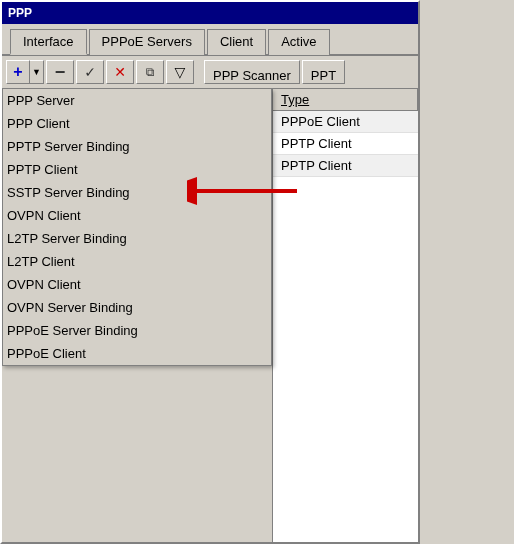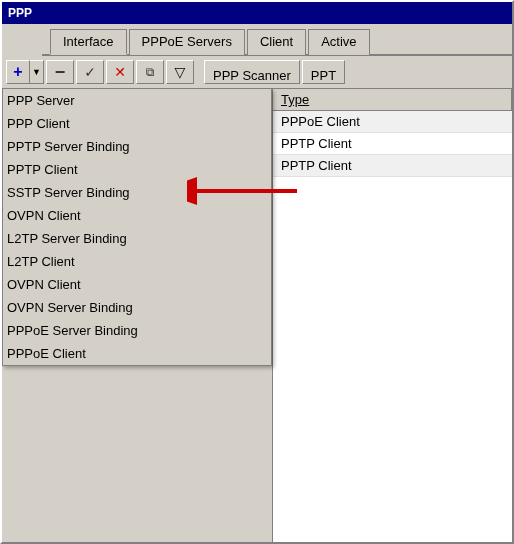--- a/index.html
+++ b/index.html
@@ -6,21 +6,21 @@
     body {
       font-family: 'Segoe UI', Tahoma, Geneva, Verdana, sans-serif;
       font-size: 13px;
       background: #d4d0c8;
       width: 514px;
       height: 544px;
       overflow: hidden;
     }
 
     .window {
-      width: 514px;
+      width: 420px;
       height: 544px;
       border: 2px solid #808080;
       border-top: 2px solid #ffffff;
       border-left: 2px solid #ffffff;
       display: flex;
       flex-direction: column;
       background: #d4d0c8;
     }
 
     .title-bar {
@@ -33,21 +33,20 @@
       display: flex;
       align-items: center;
     }
 
     .tab-bar {
       display: flex;
       background: #d4d0c8;
       border-bottom: 2px solid #808080;
       padding-top: 4px;
       padding-left: 8px;
-      margin-left: 40px;
     }
 
     .tab {
       padding: 4px 12px;
       border: 1px solid #808080;
       border-bottom: none;
       background: #d4d0c8;
       cursor: pointer;
       margin-right: 2px;
       font-size: 13px;

